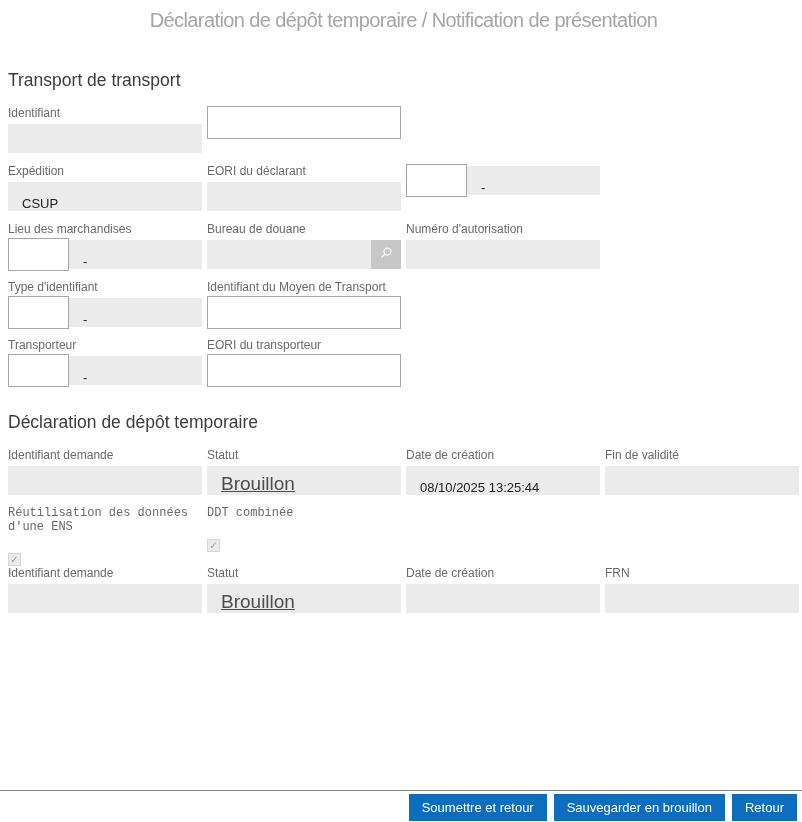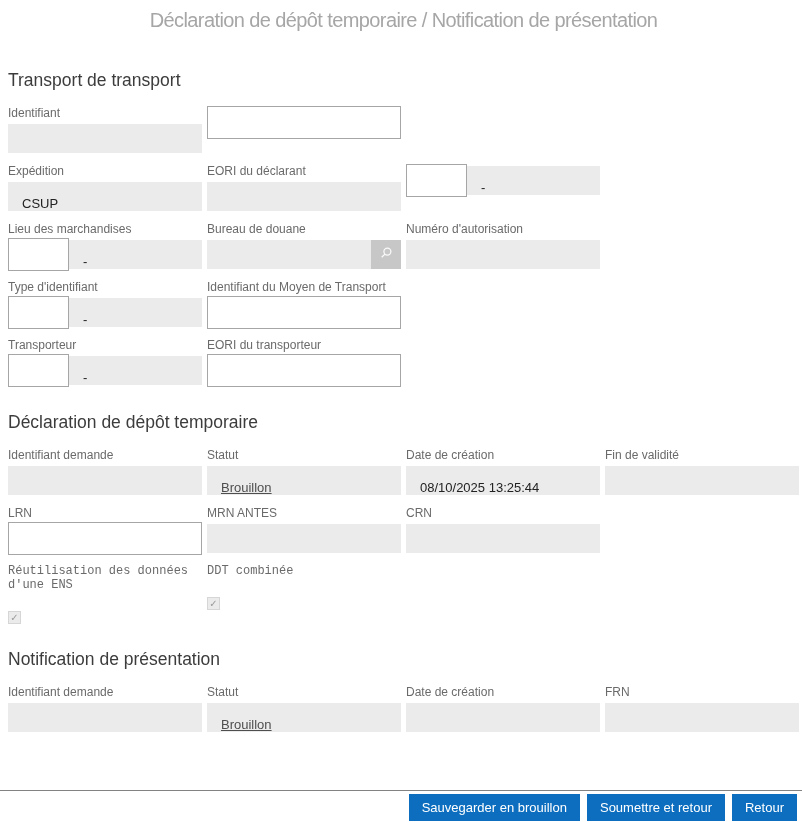--- a/index.html
+++ b/index.html
@@ -45,21 +45,21 @@
   .composite { display:flex; align-items:center; width:100%; }
   .composite .disabled-strip { flex:1 1 auto; width:auto; }
   .sep { font-size:13px; color:#222; }
 
   .search-btn {
     width:30px; height:29px; margin-left:auto; flex:0 0 30px;
     background:#c7c7c7; border:none; padding:0; cursor:pointer;
     display:flex; align-items:center; justify-content:center;
   }
 
-  .link { font-size:13px; color:#4e4e4e; text-decoration:underline; cursor:pointer; }
+  .link { font-size:19px; color:#4e4e4e; text-decoration:underline; cursor:pointer; }
   .value-text { font-size:13px; color:#222; }
 
   .check-row { margin-top:1px; margin-bottom:0; }
   .check-row .flabel { margin-bottom:19px;font-family:Liberation Mono, monospace; }
   .checkbox {
     box-sizing:border-box; width:13px; height:13px;
     background:#ebebeb; border:1px solid #d6d6d6;
     display:flex; align-items:center; justify-content:center;
     font-size:10px; line-height:1; color:#9b9b9b;
   }
@@ -225,60 +225,38 @@
         </div>
     </div>
     <div>
       <div class="flabel">Fin de validité</div>
       <div class="fwrap">
           <div class="disabled-strip"></div>
         </div>
     </div>
   </div>
 
-  <div class="grid">
-    <div>
-      <div class="flabel">LRN</div>
-      <div class="fwrap">
-          <input class="input" type="text" style="">
-        </div>
-    </div>
-    <div>
-      <div class="flabel">MRN ANTES</div>
-      <div class="fwrap">
-          <div class="disabled-strip"></div>
-        </div>
-    </div>
-    <div>
-      <div class="flabel">CRN</div>
-      <div class="fwrap">
-          <div class="disabled-strip"></div>
-        </div>
-    </div>
-    <div></div>
-  </div>
 
   <div class="grid check-row">
     <div>
       <div class="flabel">Réutilisation des données d'une ENS</div>
       <div class="checkbox">
           <span>✓</span>
         </div>
     </div>
     <div>
       <div class="flabel">DDT combinée</div>
       <div class="checkbox">
           <span>✓</span>
         </div>
     </div>
     <div></div>
       <div></div>
   </div>
 
-  <h2 class="section-heading">Notification de présentation</h2>
 
   <div class="grid">
     <div>
       <div class="flabel">Identifiant demande</div>
       <div class="fwrap">
           <div class="disabled-strip"></div>
         </div>
     </div>
     <div>
       <div class="flabel">Statut</div>
@@ -297,16 +275,16 @@
     <div>
       <div class="flabel">FRN</div>
       <div class="fwrap">
           <div class="disabled-strip"></div>
         </div>
     </div>
   </div>
 </main>
 
 <footer>
+  <button class="btn">Soumettre et retour</button>
   <button class="btn">Sauvegarder en brouillon</button>
-  <button class="btn">Soumettre et retour</button>
   <button class="btn">Retour</button>
 </footer>
 
 </body></html>

